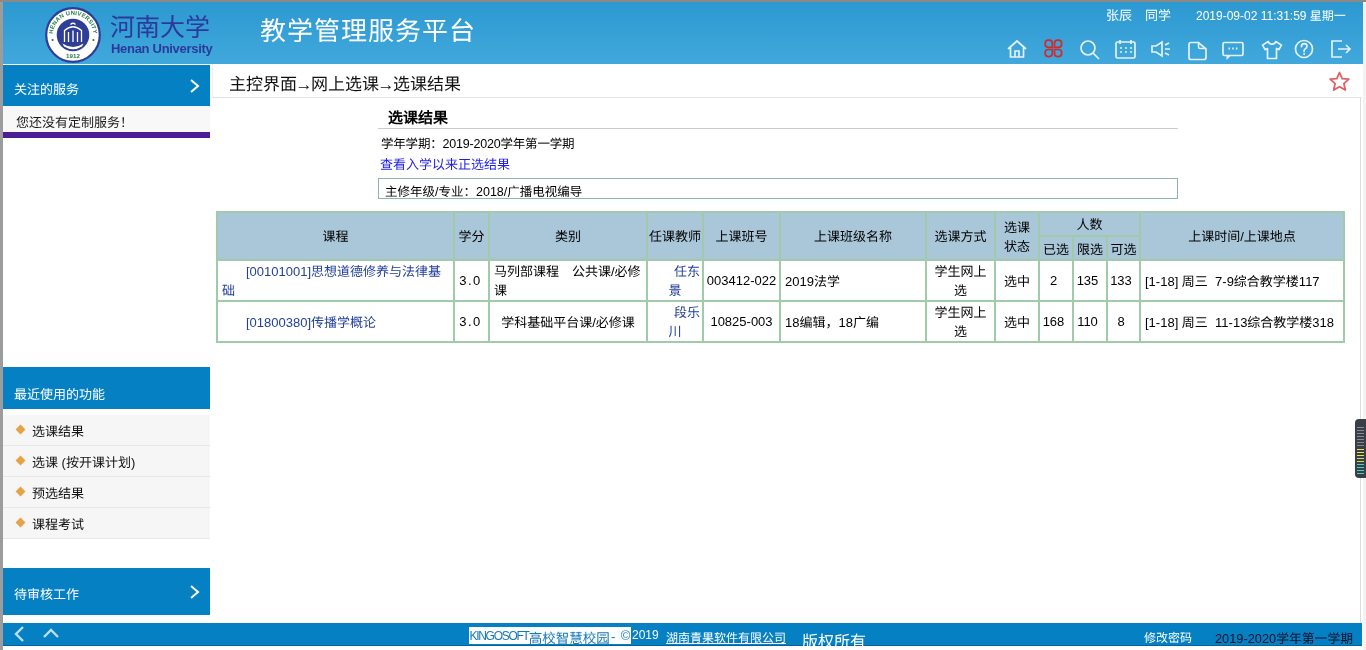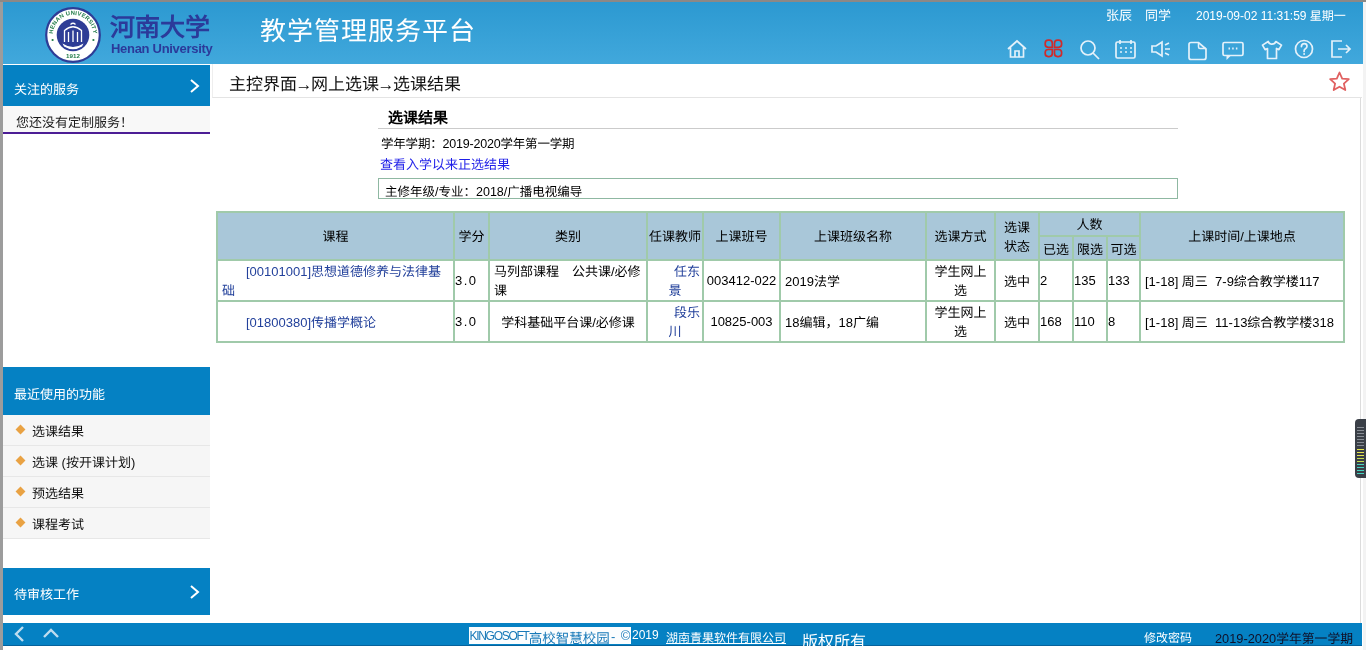--- a/index.html
+++ b/index.html
@@ -6,39 +6,39 @@
 html,body{margin:0;padding:0;}
 body{width:1366px;height:650px;position:relative;overflow:hidden;background:#fff;
   font-family:"Liberation Sans",sans-serif;font-size:13px;color:#000;}
 .abs{position:absolute;}
 
 #frame-top{left:0;top:0;width:1366px;height:2px;background:#8c8886;}
 #frame-left{left:0;top:2px;width:3px;height:648px;background:#9c9c9c;}
 #frame-right{left:1363px;top:2px;width:3px;height:648px;background:#f3f3f3;}
 
 #header{left:3px;top:2px;width:1360px;height:62px;background:linear-gradient(to bottom,#2c99d1,#41a8dc);}
-#univ-cn{left:110px;top:7px;white-space:nowrap;color:#2b3a9a;font-weight:bold;font-size:25px;letter-spacing:0px;font-family:"Liberation Serif",serif;}
+#univ-cn{left:110px;top:7px;white-space:nowrap;color:#2b3a9a;font-weight:normal;font-size:25px;letter-spacing:0px;font-family:"Liberation Serif",serif;}
 #univ-en{left:111px;top:41px;color:#2b3a9a;font-weight:bold;font-size:13px;letter-spacing:-0.3px;}
 #apptitle{left:260px;top:10px;color:#fff;font-size:26px;letter-spacing:1px;}
 #uname{left:1106px;top:4.5px;color:#fff;font-size:13px;white-space:nowrap;}
 #udate{left:1196px;top:5.5px;color:#fff;font-size:12px;white-space:nowrap;}
 #iconrow{left:1004px;top:36px;}
 
 #crumbbar{left:212px;top:64px;width:1149px;height:33px;background:#fff;border-bottom:1px solid #e4e4e4;border-left:1px solid #eee;}
 #crumb{left:229px;top:70px;font-size:17px;color:#111;}
 
 #sidebar{left:3px;top:64px;width:207px;height:559px;background:#fff;}
 .sbhead{position:absolute;left:0;width:207px;background:#0581c3;color:#fff;font-size:13px;}
 .sbhead .t{position:absolute;left:11px;}
 .sbhead svg{position:absolute;right:10px;}
 #sb1{top:0.5px;height:41px;}
 #sb1 .t{top:14px;}
-#sbempty{left:0;top:41.5px;width:207px;height:26px;background:#f8f8f8;border-bottom:2px solid #4c1d95;color:#1a1a1a;}
+#sbempty{left:0;top:41.5px;width:207px;height:26px;background:#f8f8f8;border-bottom:6px solid #4c1d95;color:#1a1a1a;}
 #sbempty span{position:absolute;left:13px;top:6px;}
-#sb2{top:303px;height:48px;}
+#sb2{top:303px;height:42px;}
 #sb2 .t{top:17px;}
 #menu{left:0;top:351px;width:207px;}
 .mi{position:relative;width:207px;height:30px;background:#f6f6f6;border-bottom:1px solid #e7e7e7;color:#111;}
 .mi .dia{position:absolute;left:14px;top:11px;width:7px;height:7px;background:#e9a243;transform:rotate(45deg);}
 .mi .tx{position:absolute;left:29px;top:6px;}
 #sb3{top:504px;height:47px;}
 #sb3 .t{top:16px;}
 
 #ctitle{left:388px;top:106px;font-weight:bold;font-size:15px;color:#000;}
 #cline{left:378px;top:128px;width:800px;height:1px;background:#cbcbcb;}
@@ -47,21 +47,21 @@
 #majbox{left:378px;top:178px;width:798px;height:19px;border:1px solid #8fb8a2;}
 #majbox span{position:absolute;left:6px;top:2px;font-size:12.5px;}
 
 #tblwrap{left:216px;top:210.5px;}
 table{border-collapse:collapse;table-layout:fixed;}
 th,td{border:2px solid #a0caaa;font-weight:normal;font-size:13px;padding:0;overflow:hidden;}
 th{background:#a9c7d9;}
 td{background:#fff;}
 .lk{color:#23419b;padding-left:24px;}
 .ctr{text-align:center;}
-.rgt{text-align:left;padding-right:5px;}
+.rgt{text-align:center;padding-right:5px;}
 .lft{text-align:left;padding-left:4px;}
 
 #footer{left:3px;top:623px;width:1359px;height:22px;background:#0581c3;}
 #footer2{left:3px;top:645px;width:1359px;height:1px;background:#06629c;}
 #fselbg{left:468.7px;top:626.5px;width:162.5px;height:17.5px;background:#fbfdfe;}
 #fking{left:469.5px;top:629px;font-size:12px;letter-spacing:-1.3px;color:#1879b8;}
 #fcjk{left:528.8px;top:627px;font-size:13.5px;color:#1879b8;white-space:nowrap;}
 #fdash{left:611px;top:628.5px;font-size:13px;color:#1879b8;}
 #fcopy{left:620.8px;top:628px;font-size:13px;color:#1879b8;}
 #f2019{left:632px;top:628px;font-size:12px;color:#fff;}

